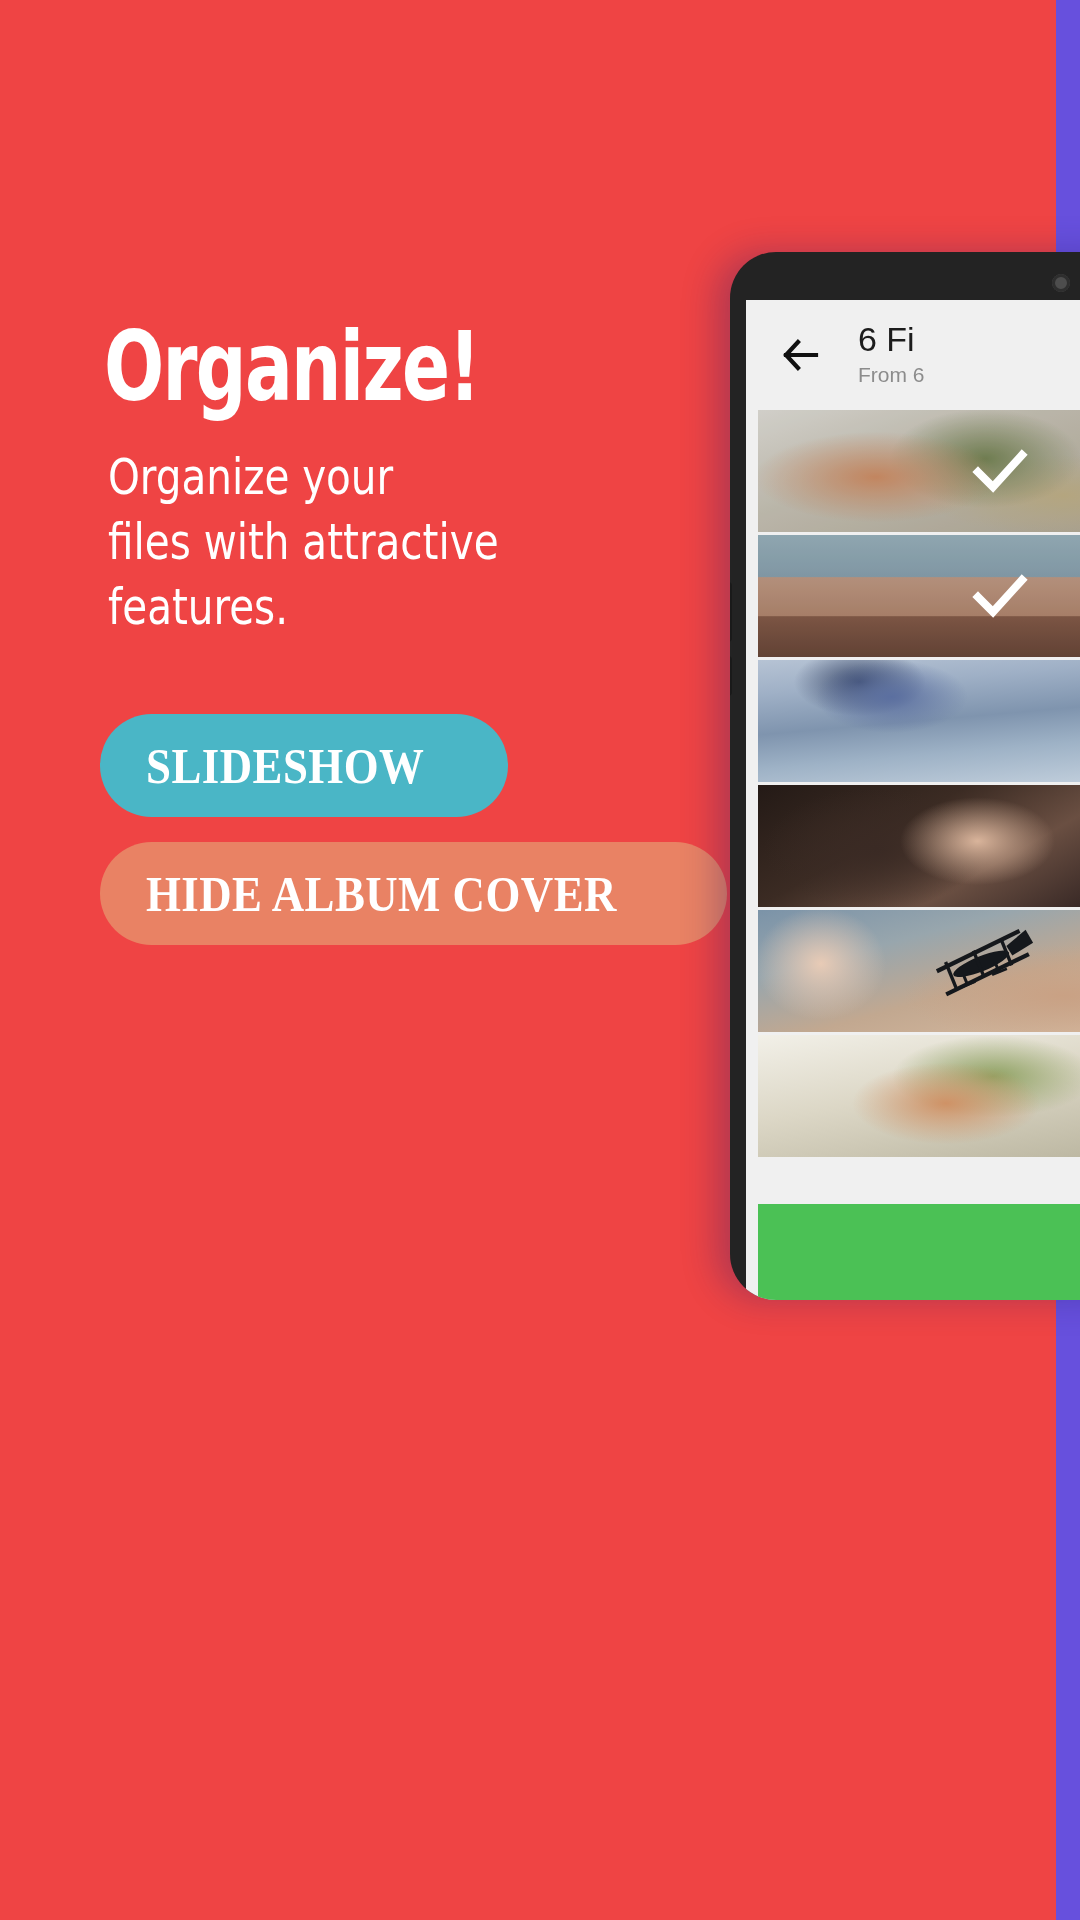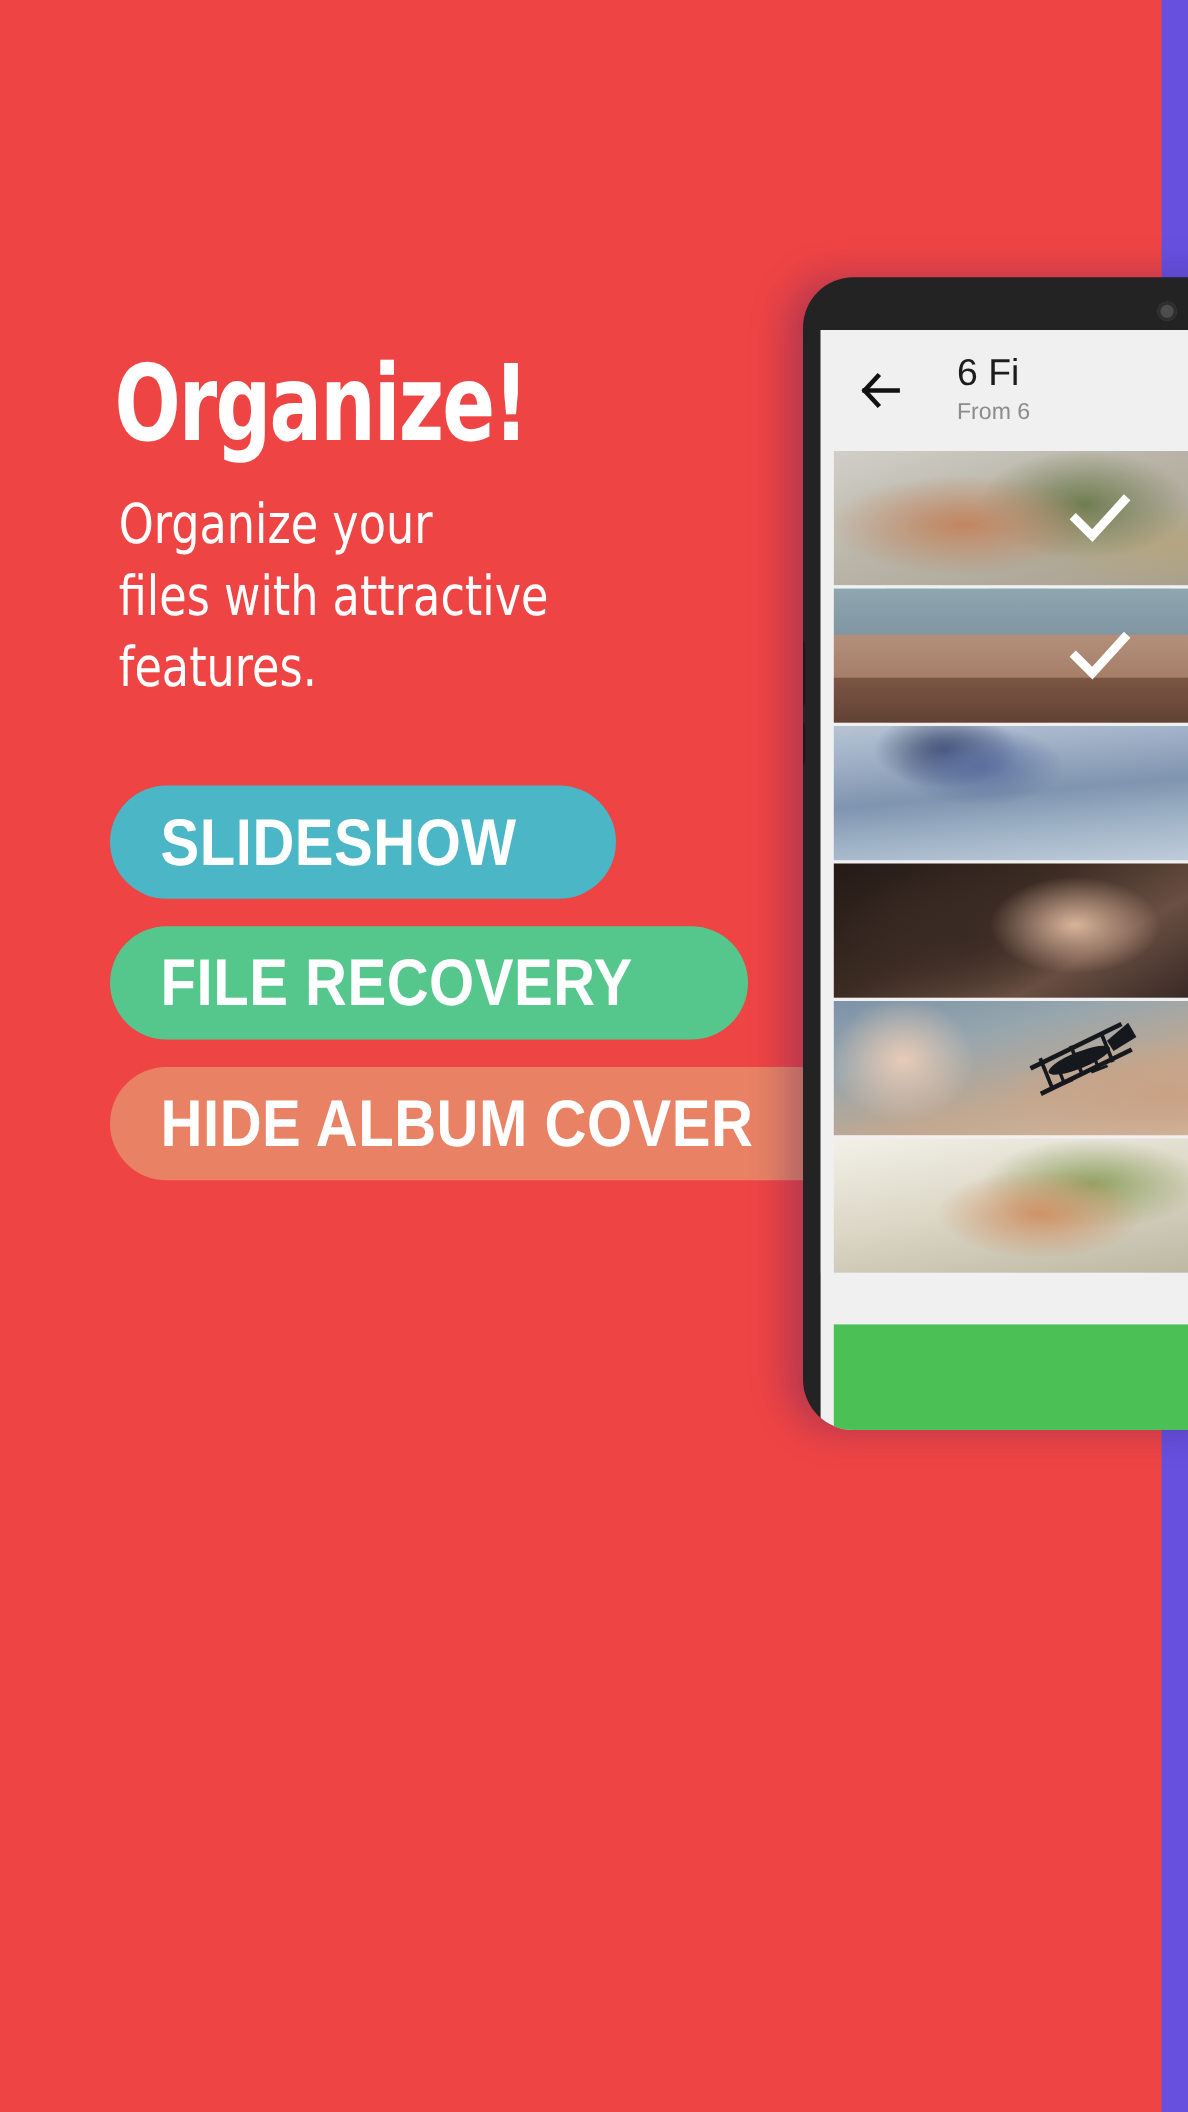--- a/index.html
+++ b/index.html
@@ -49,23 +49,23 @@
     left:100px; top:714px;
     display:flex; flex-direction:column; gap:25px;
     align-items:flex-start;
   }
   .pill{
     height:103px;
     border-radius:52px;
     display:flex; align-items:center;
     padding:0 46px;
     color:#ffffff;
-    font-family:Liberation Sans, sans-serif;
+    font-family:Liberation Serif, serif;
     font-weight:700;
-    font-size:60px;
+    font-size:51px;
     letter-spacing:0.5px;
     white-space:nowrap;
     border:none;
     cursor:pointer;
   }
   .pill span{
     display:inline-block;
     transform:scaleX(0.88);
     transform-origin:left center;
   }
@@ -106,21 +106,21 @@
     display:flex; align-items:center;
     padding-left:32px;
   }
   .back-arrow{
     width:46px; height:46px;
     flex:0 0 46px;
     position:relative;
   }
   .back-arrow svg{ display:block; }
   .appbar-text{
-    margin-left:46px;
+    margin-left:34px;
     display:flex; flex-direction:column; justify-content:center;
   }
   .appbar-title{
     font-size:34px; color:#1c1c1c; font-weight:400; line-height:1.1;
     white-space:nowrap;
   }
   .appbar-sub{
     font-size:21px; color:#8c8c8c; line-height:1.35; margin-top:3px;
     white-space:nowrap;
   }
@@ -218,23 +218,20 @@
 
   <div class="subtitle">
     <span class="ln">Organize your</span>
     <span class="ln">files with attractive</span>
     <span class="ln">features.</span>
   </div>
 
   <div class="btns">
     <button class="pill pill-1">
       <span>SLIDESHOW</span>
-    </button>
-    <button class="pill pill-2">
-      <span>FILE RECOVERY</span>
     </button>
     <button class="pill pill-3">
       <span>HIDE ALBUM COVER</span>
     </button>
   </div>
 
   <div id="phone">
     <div class="side-btn" style="top:330px;height:60px;"></div>
     <div class="side-btn" style="top:404px;height:40px;"></div>
     <div class="speaker-dot"></div>

